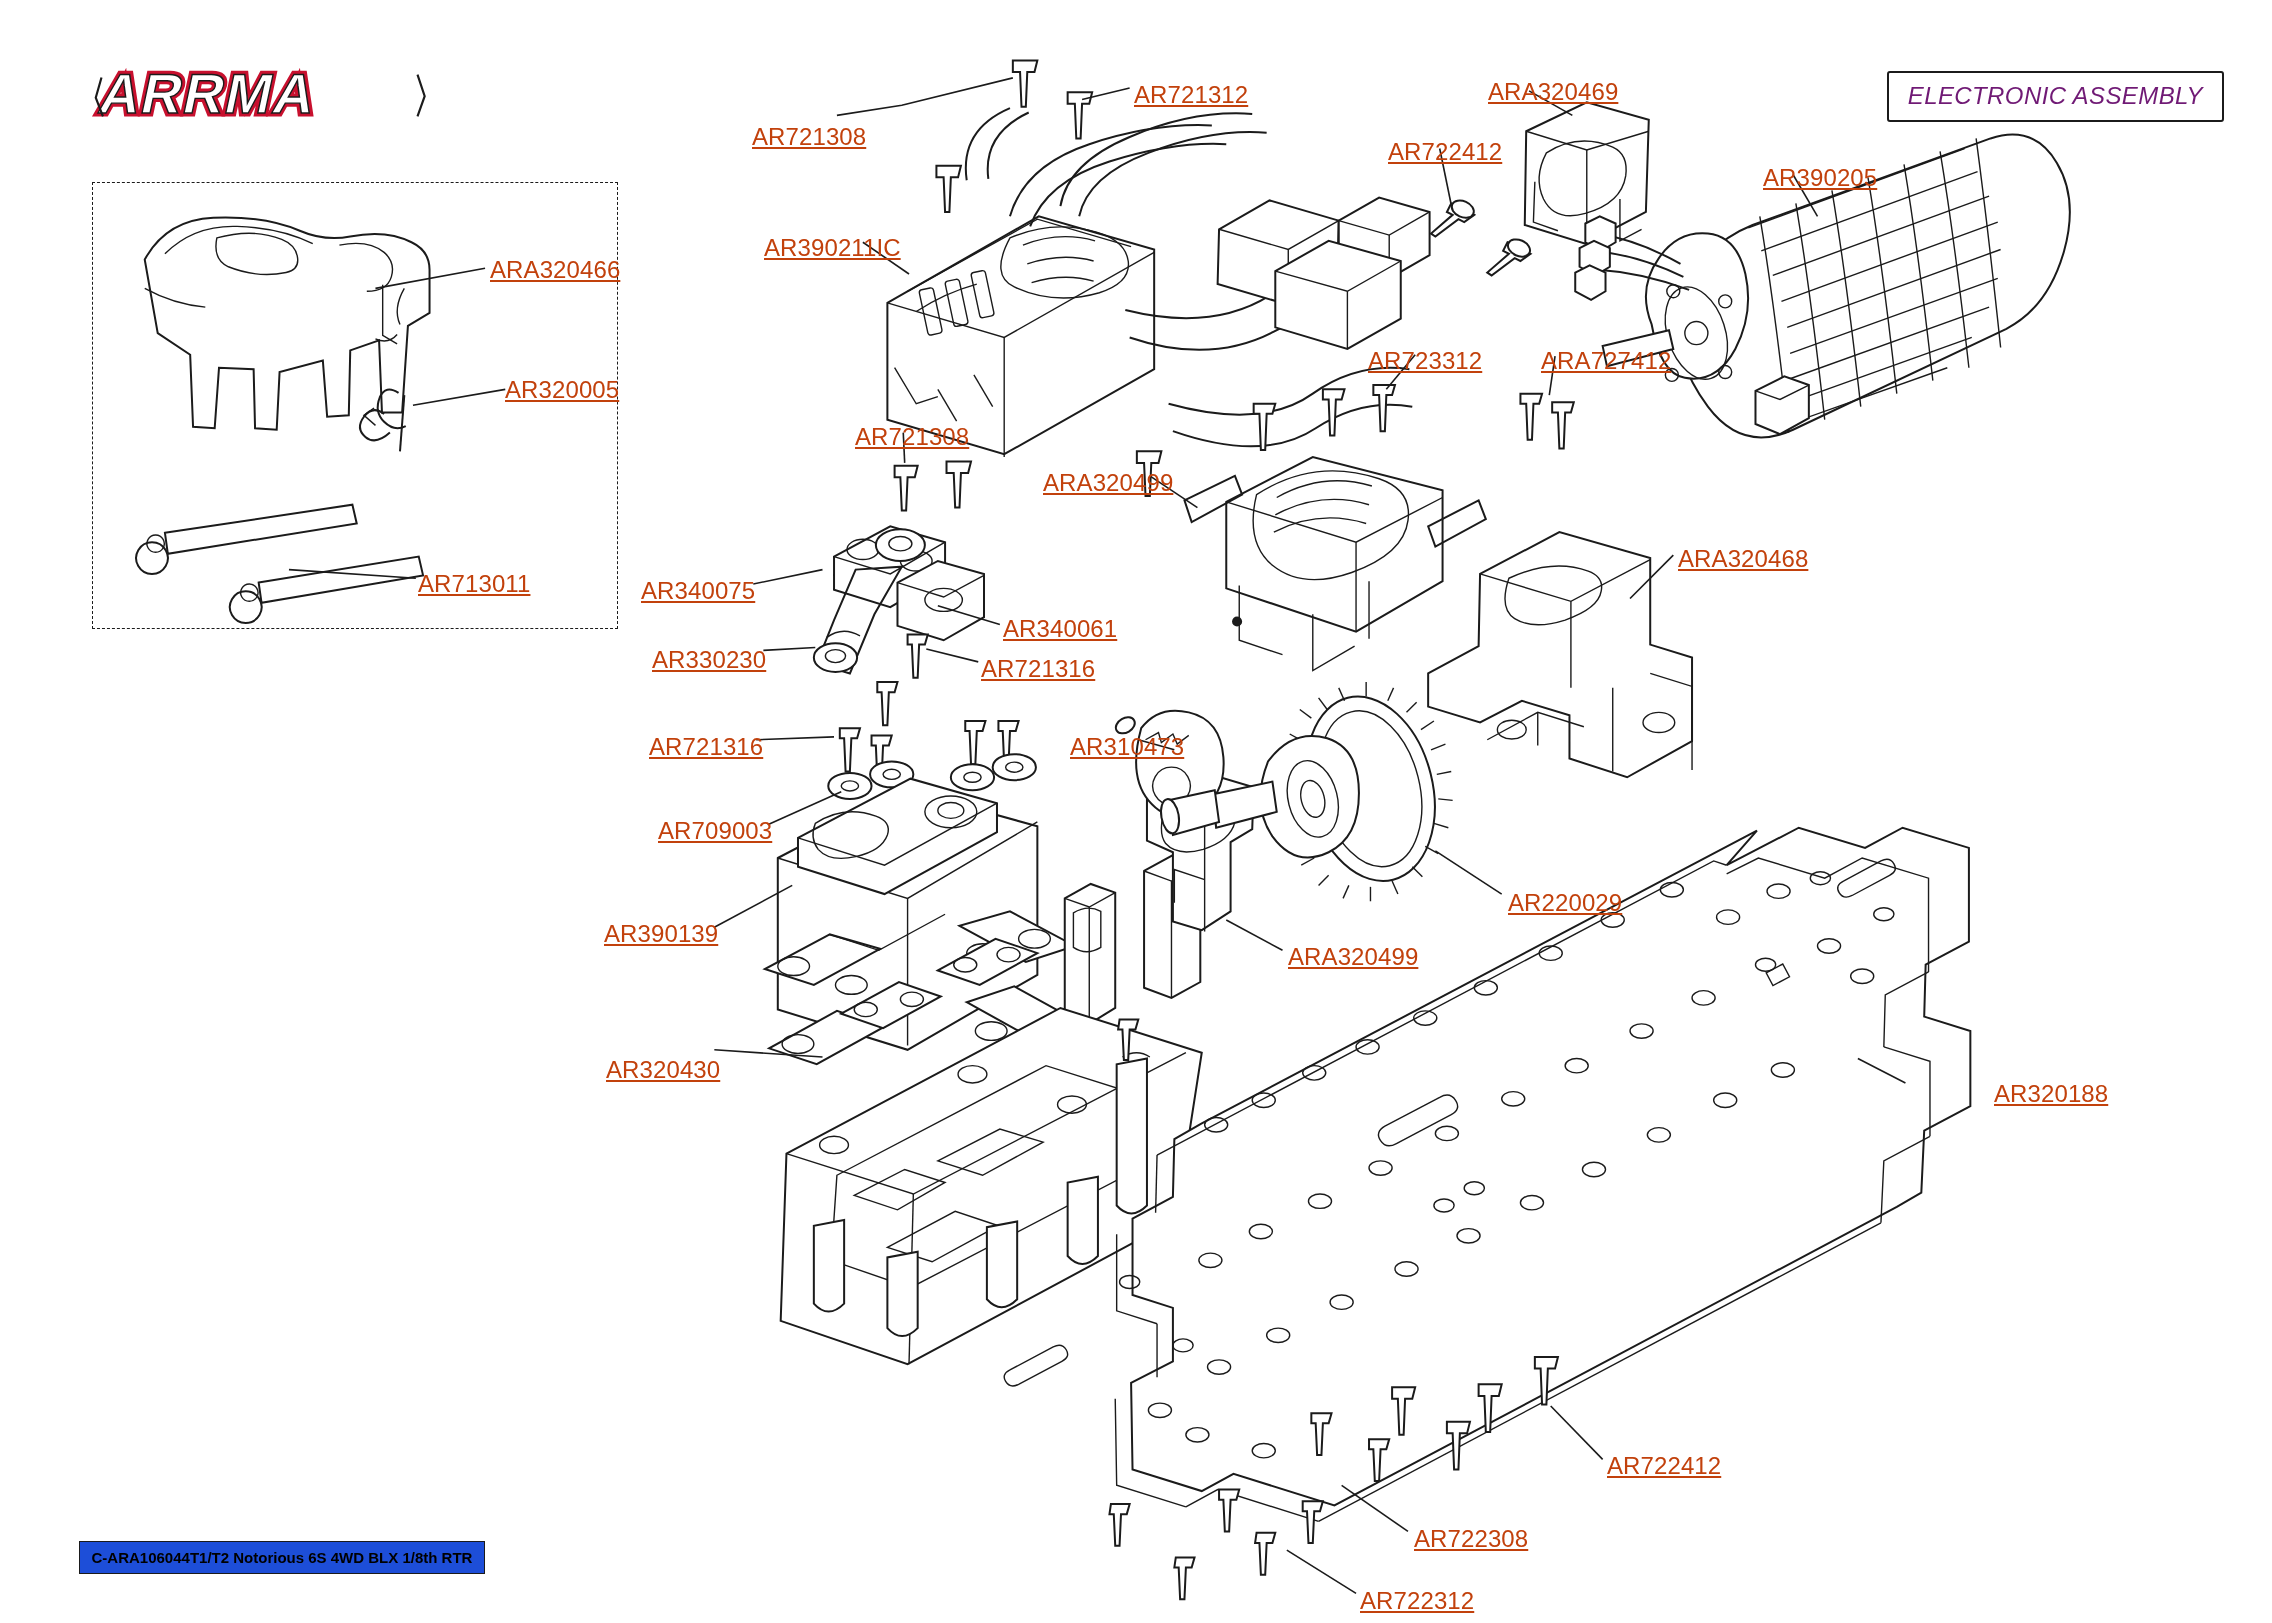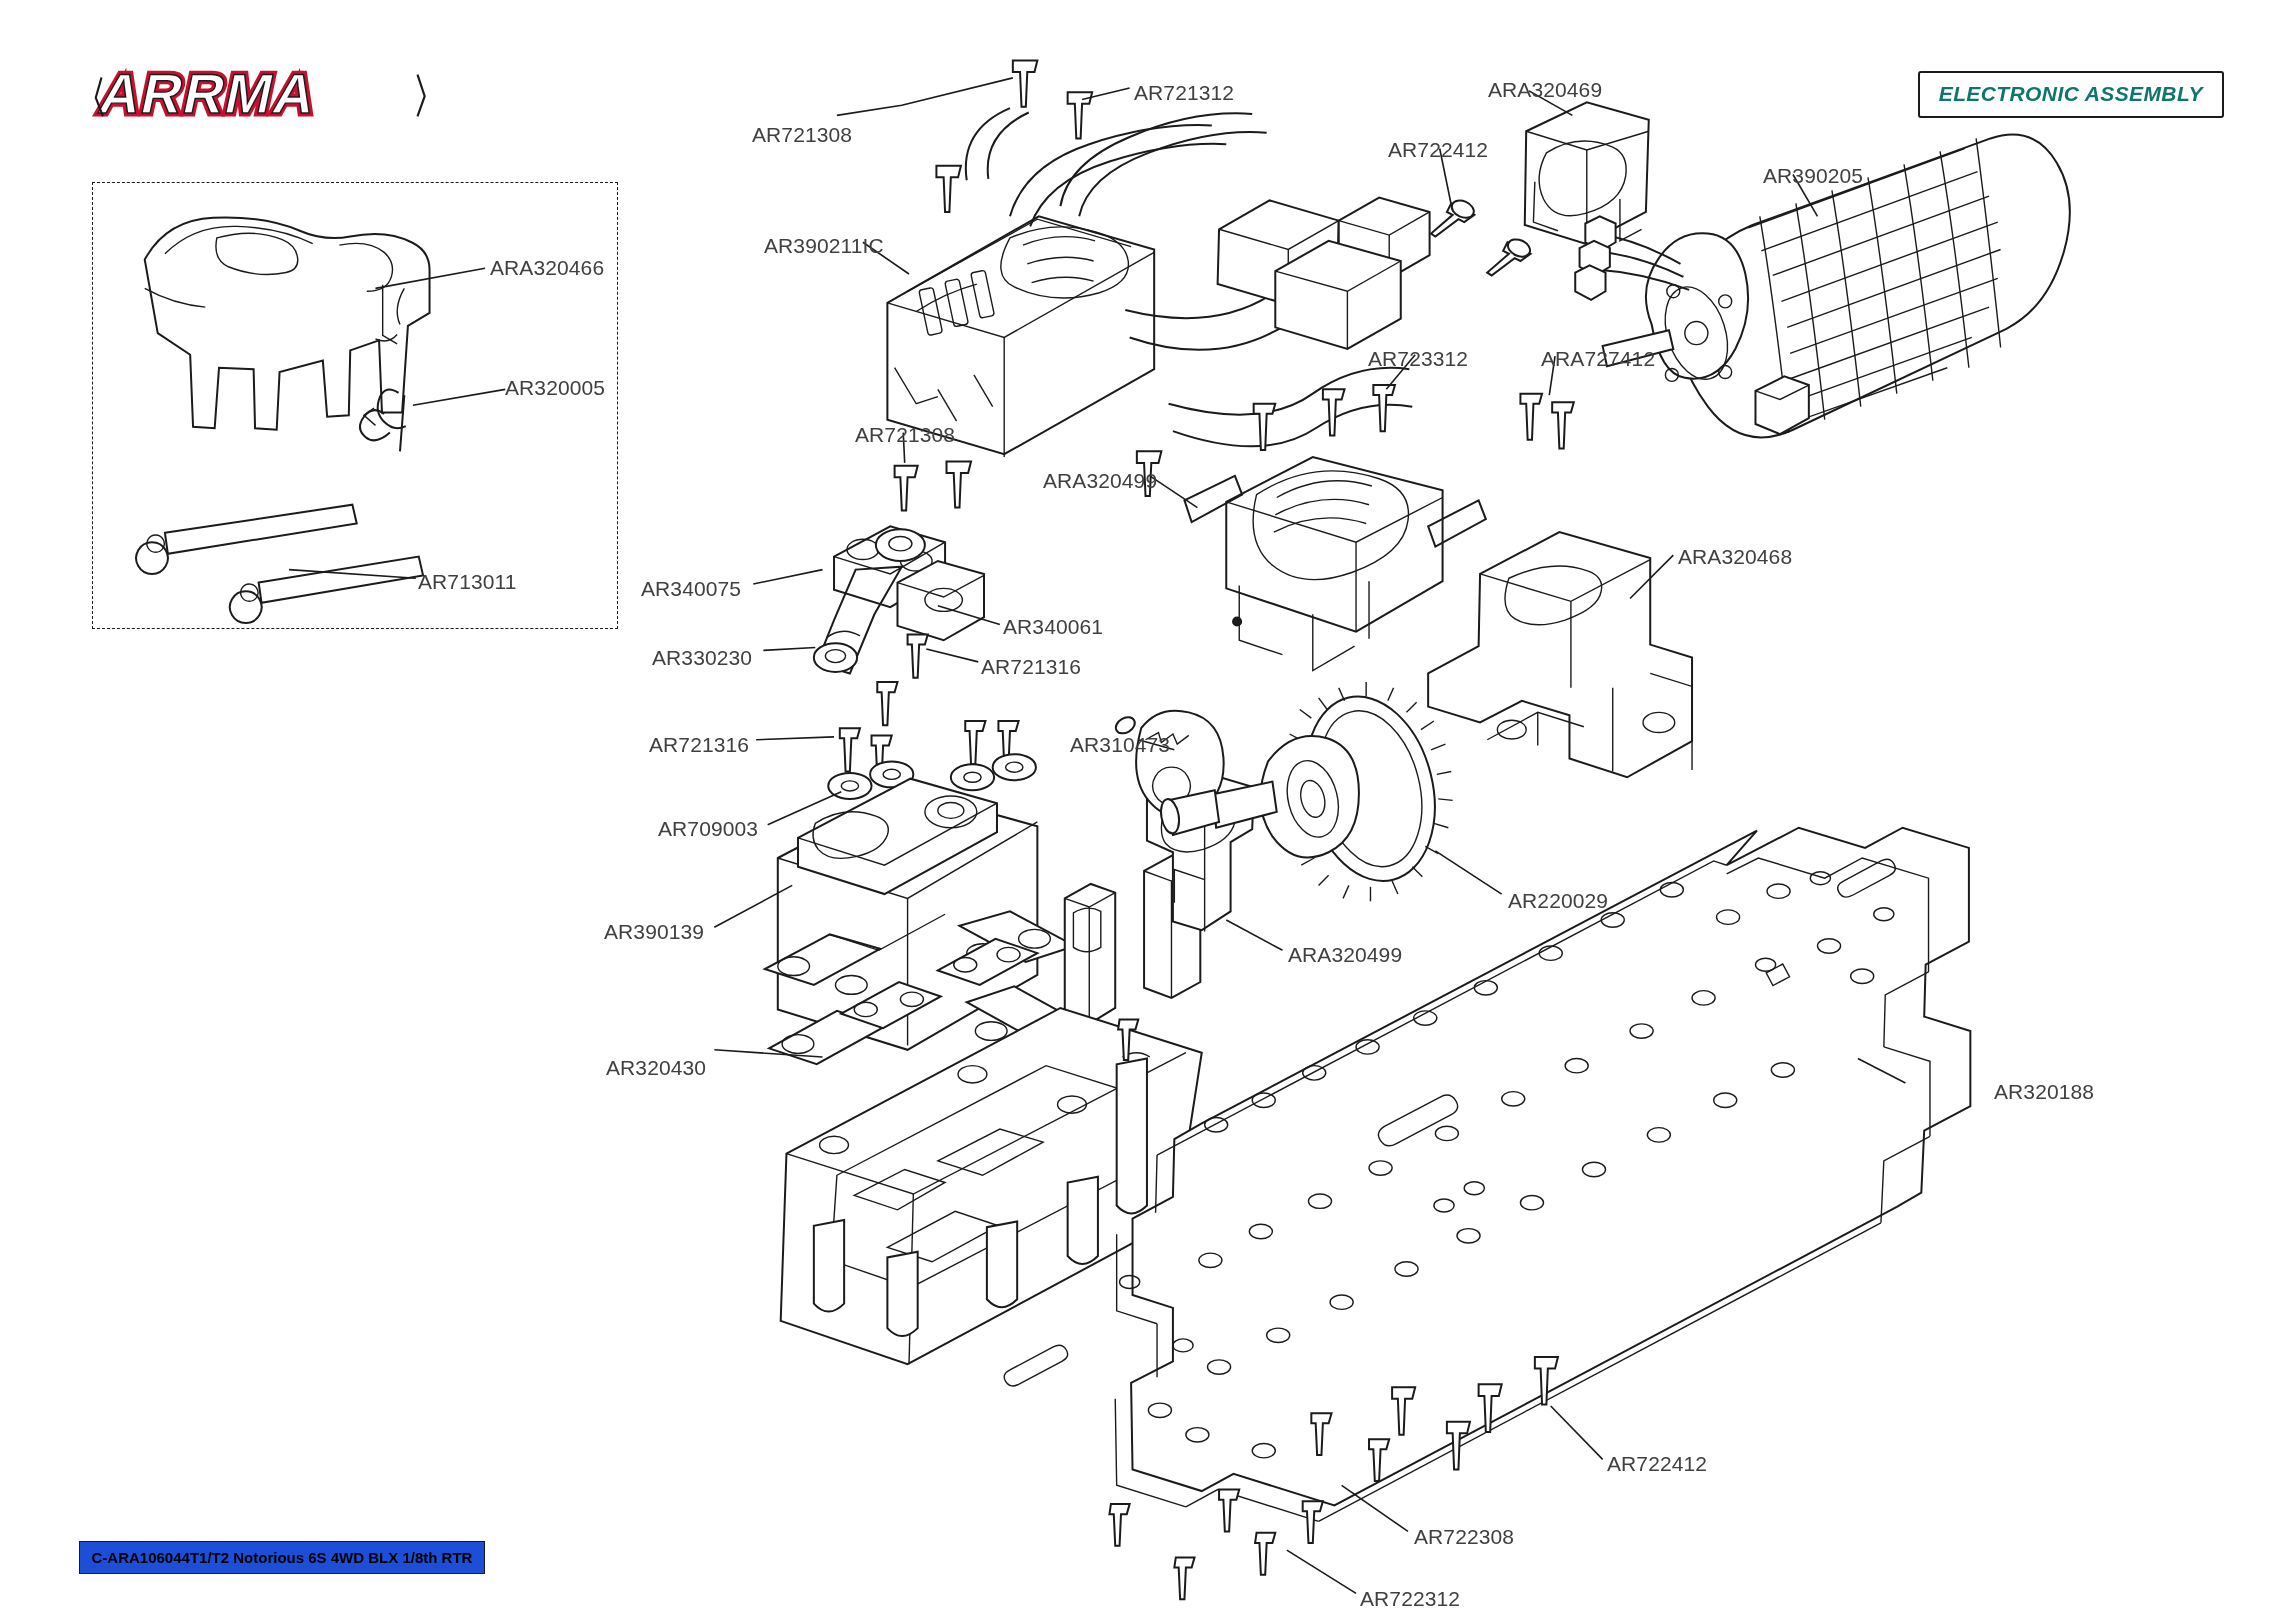--- a/index.html
+++ b/index.html
@@ -30,24 +30,24 @@
   #title-plate {
     position: absolute;
     right: 49px;
     top: 71px;
     border: 2.2px solid #1b1b1b;
     border-radius: 2.9px;
     padding: 8.7px 19px 10px 19px;
     background: #fff;
   }
   #title-plate .t {
-    font-weight: bold;
-    font-size: 21px;
+    font-weight: normal;
+    font-size: 24px;
     letter-spacing: 0.4px;
-    color: #0f766e;
+    color: #701a75;
     font-style: italic;
     white-space: nowrap;
   }
   
   #footer-plate {
     position: absolute;
     left: 79px;
     bottom: 49px;
     border: 1.4px solid #1b1b1b;
     background: #1d4ed8;
@@ -65,24 +65,25 @@
     left: 92px;
     top: 182px;
     width: 526px;
     height: 447px;
     border: 1.4px dashed #1b1b1b;
     box-sizing: border-box;
   }
   
   .callout {
     position: absolute;
-    font-size: 21px;
-    color: #404040;
+    font-size: 24px;
+    color: #c2410c;
     white-space: nowrap;
     letter-spacing: 0.1px;
+    text-decoration: underline;
   }
   
   #art {
     position: absolute;
     left: 0;
     top: 0;
     width: 2273px;
     height: 1623px;
   }
   #art * {

